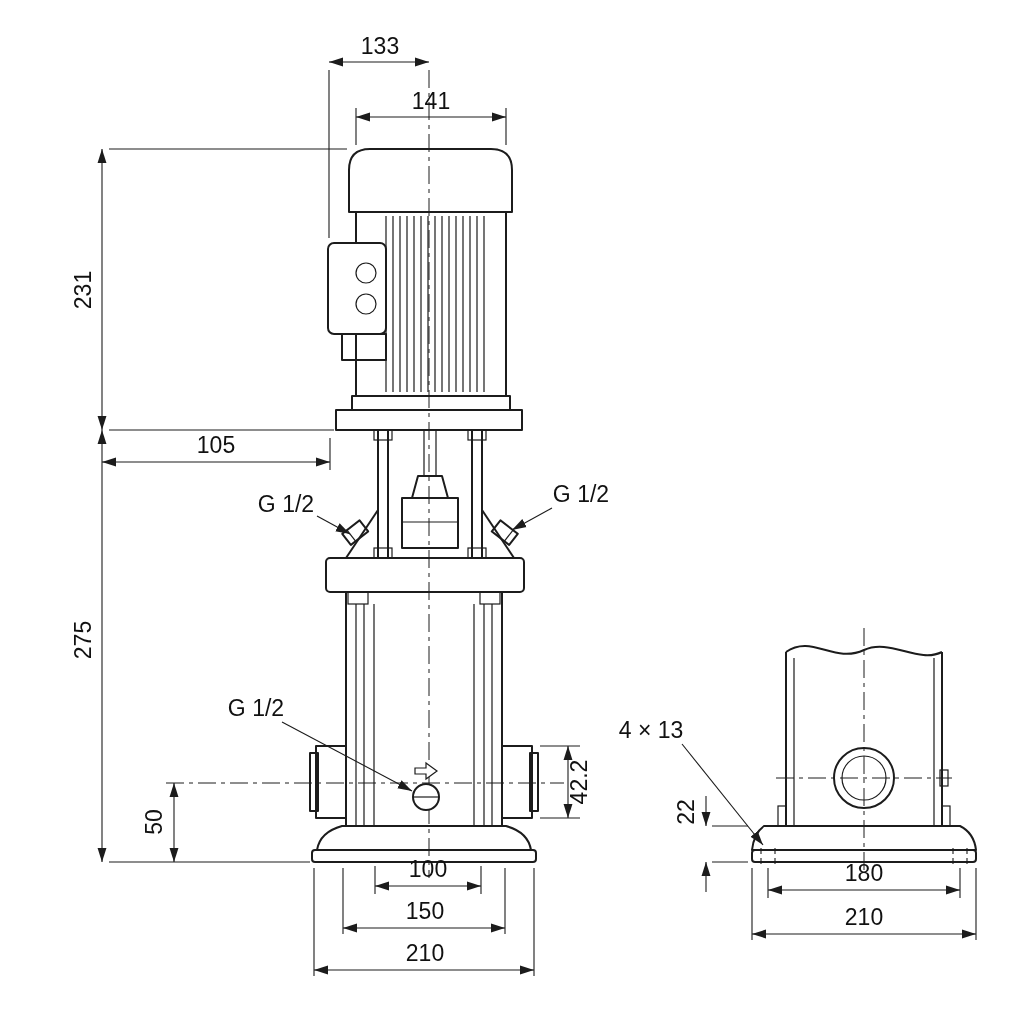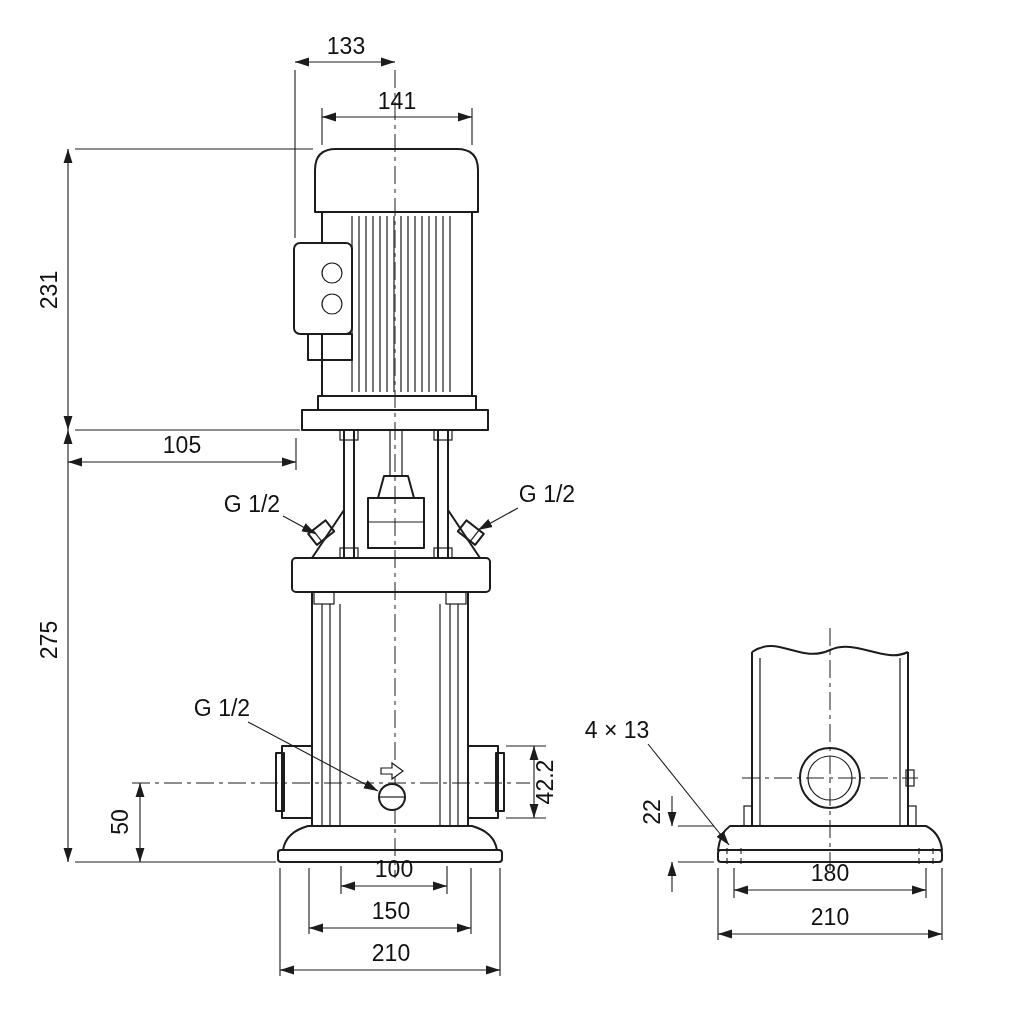--- a/index.html
+++ b/index.html
@@ -1,17 +1,17 @@
 <!DOCTYPE html>
 <html><head>
 <meta charset="utf-8">
 <style>
   html,body{margin:0;padding:0;background:#ffffff;}
   .stage{width:869px;height:1024px;position:relative;background:#ffffff;
-         font-family:"Liberation Sans", sans-serif;}
+         font-family:"Liberation Sans", sans-serif;margin-left:34px;}
   svg{display:block;}
   .ln{fill:none;stroke:#1c1c1c;stroke-width:2;stroke-linejoin:round;}
   .thin{fill:none;stroke:#1c1c1c;stroke-width:1.2;}
   .dim{fill:none;stroke:#1c1c1c;stroke-width:1.1;}
   .cl{fill:none;stroke:#1c1c1c;stroke-width:1;stroke-dasharray:18 5 4 5;}
   .hid{fill:none;stroke:#1c1c1c;stroke-width:1.1;stroke-dasharray:6 4;}
   .dimtxt{font-size:23px;fill:#111;text-anchor:middle;}
   .white{fill:#ffffff;}
 </style>
 </head>

